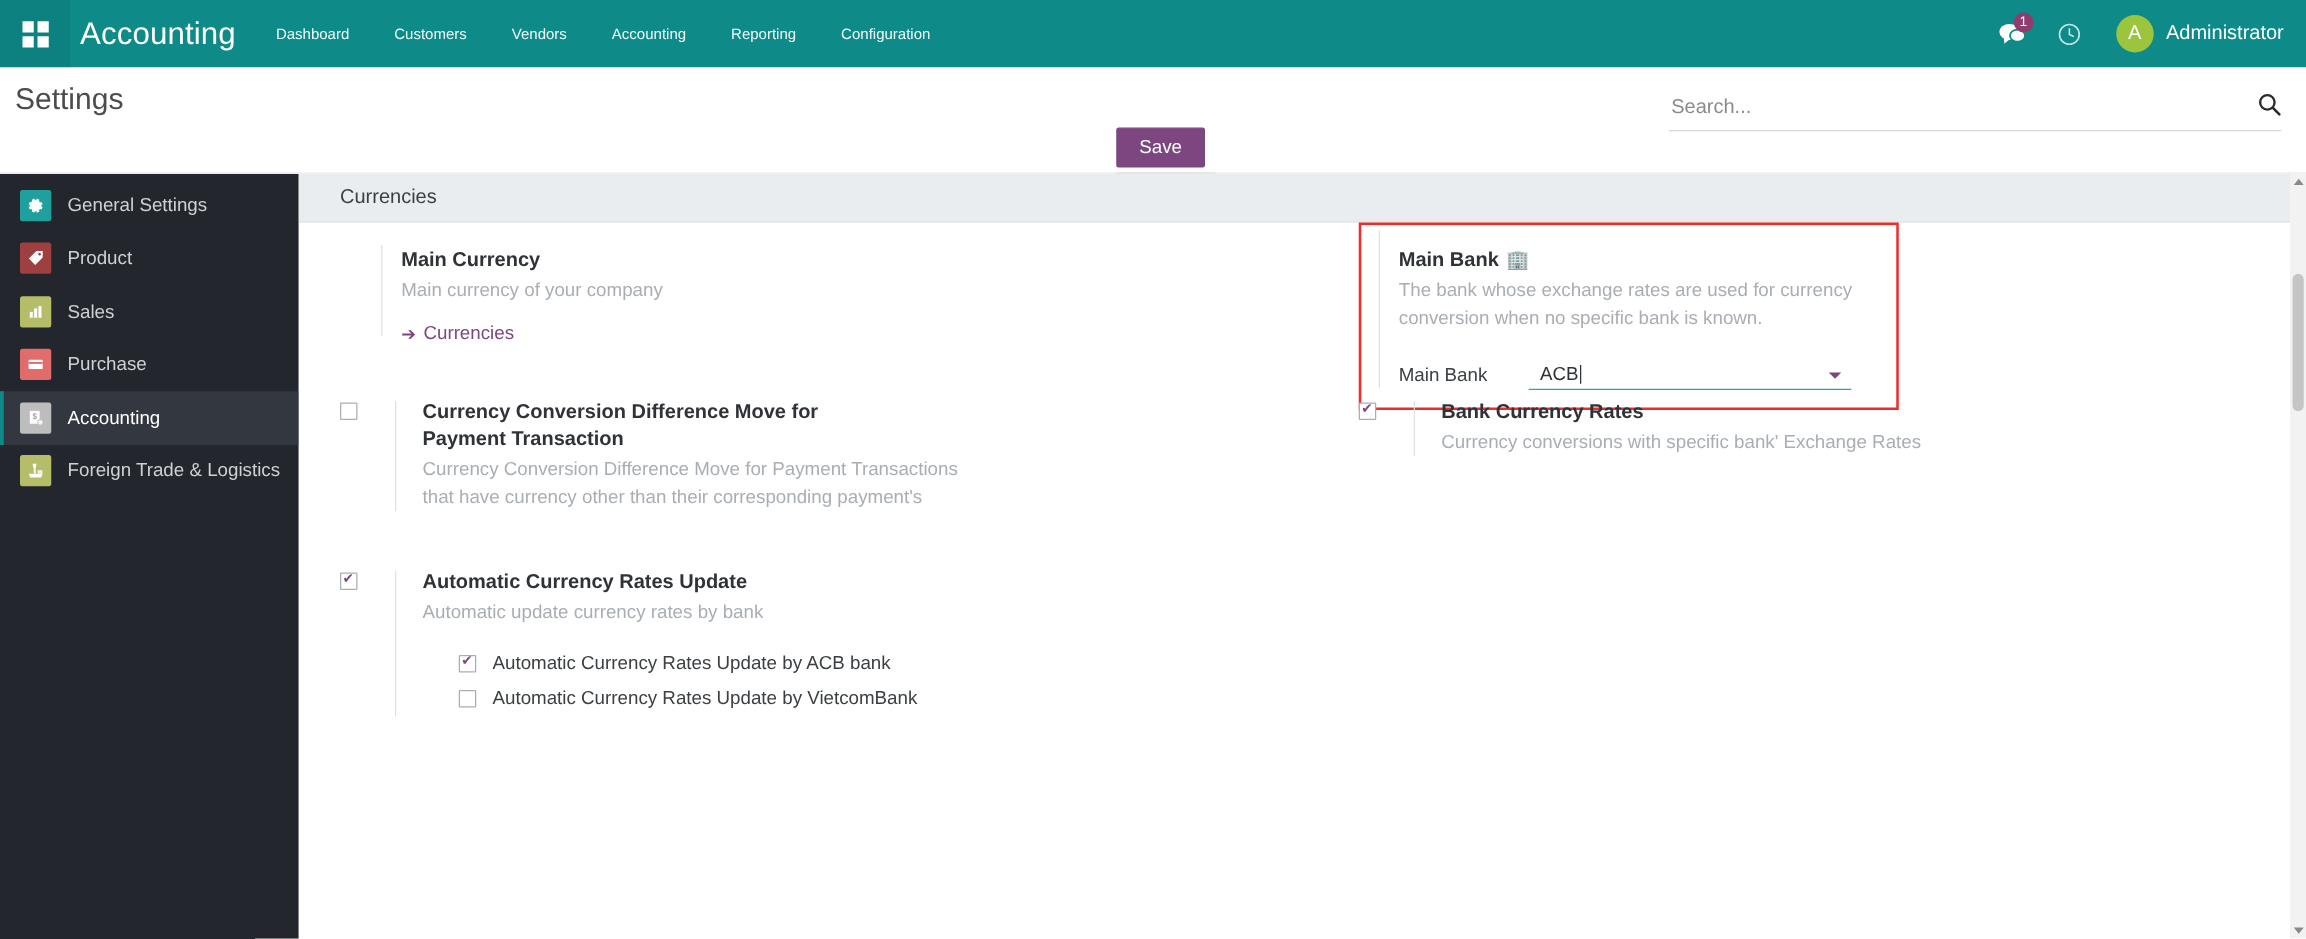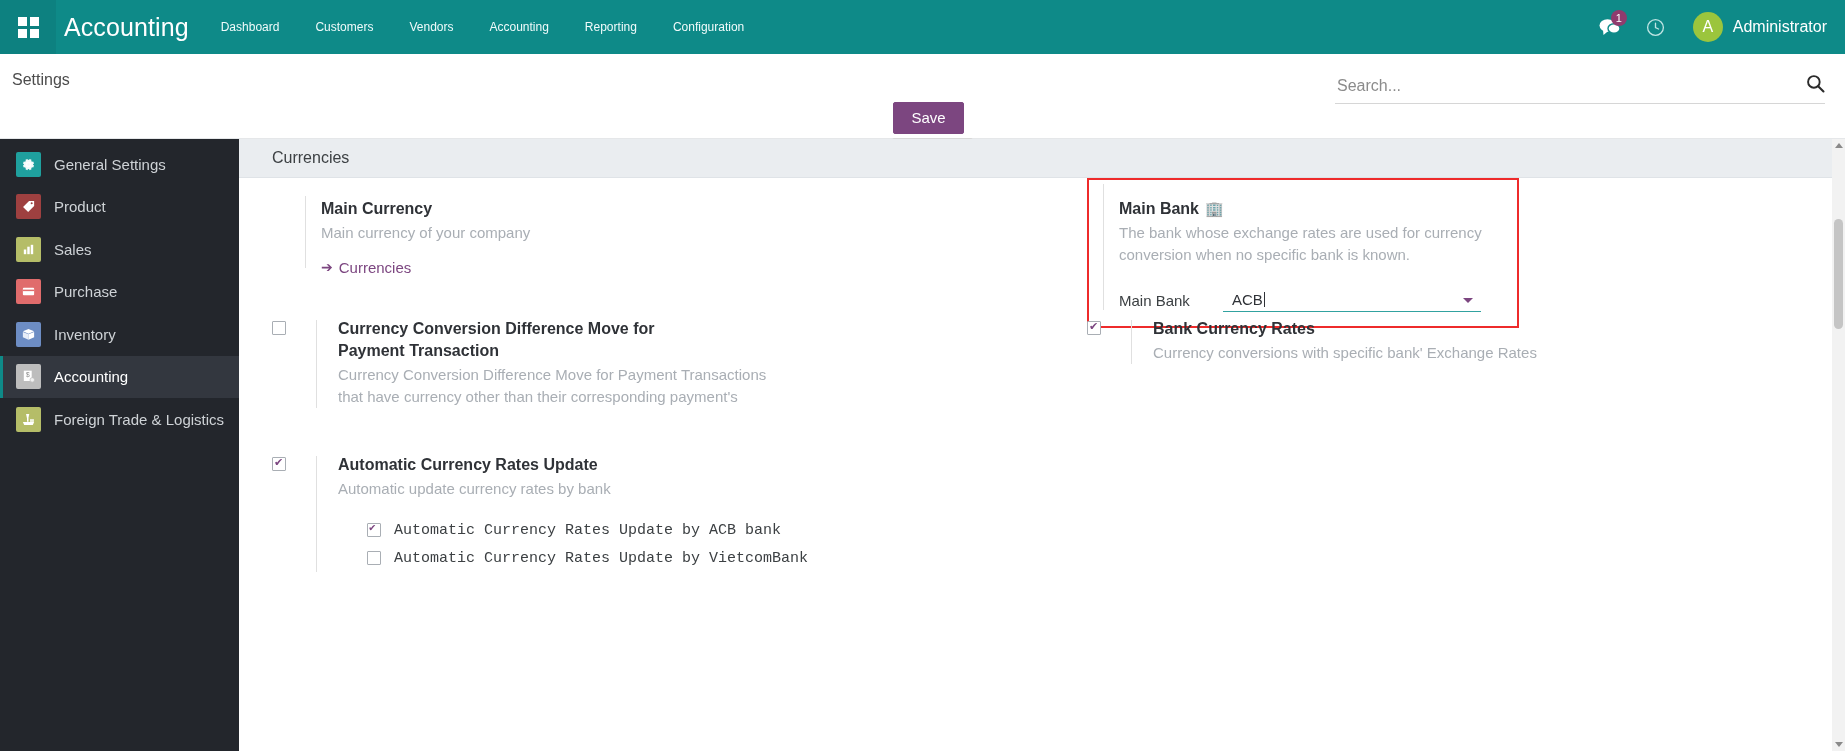--- a/index.html
+++ b/index.html
@@ -80,21 +80,21 @@
 
   
   .control-panel {
     background: #fff;
     border-bottom: 1px solid #e5e7e9;
     position: relative;
     padding: 0 0 0 12px;
     height: 85px;
   }
   .cp-title {
-    font-size: 16px;
+    font-size: 24px;
     color: #4c4c4c;
     padding-top: 12px;
     line-height: 28px;
   }
   .cp-buttons {
     display: flex;
     align-items: center;
     margin-top: 8px;
     gap: 4px;
     flex-direction: column;
@@ -343,21 +343,21 @@
     width: 1px; background: #e0e0e0;
   }
   .cb-title {
     font-size: 16px; font-weight: bold; color: #2f3237; line-height: 22px;
     max-width: 350px;
   }
   .cb-desc {
     font-size: 15px; color: #a9aeb4; line-height: 22px; margin-top: 2px;
     max-width: 430px;
   }
-  .sub-cb-list { margin-top: 16px; padding-left: 29px; font-family: Liberation Mono, monospace; }
+  .sub-cb-list { margin-top: 16px; padding-left: 29px; }
   .sub-cb {
     display: flex; align-items: center; gap: 13px;
     height: 28px;
   }
   .sub-cb .lbl { font-size: 15px; color: #3c4043; }
 
   
   .scroll-col {
     position: absolute;
     right: 0; top: 0;
@@ -482,30 +482,20 @@
     <div class="side-item">
       <span class="side-ico" style="background:#e06c6c">
         <svg width="15" height="15" viewBox="0 0 16 16">
             <rect x="2" y="4" width="12" height="8" rx="1" fill="#fff"></rect>
             <rect x="2" y="6" width="12" height="1.6" fill="#e06c6c"></rect>
           </svg>
       </span>
       <span class="side-label">Purchase</span>
     </div>
 
-    <div class="side-item">
-      <span class="side-ico" style="background:#6d8dc4">
-        <svg width="15" height="15" viewBox="0 0 16 16">
-            <path d="M8 2l6 2.6-6 2.6-6-2.6L8 2z" fill="#fff"></path>
-            <path d="M2 5.2l6 2.6v5.8l-6-2.6V5.2z" fill="#e8eef8"></path>
-            <path d="M14 5.2l-6 2.6v5.8l6-2.6V5.2z" fill="#ffffff"></path>
-          </svg>
-      </span>
-      <span class="side-label">Inventory</span>
-    </div>
 
     <div class="side-item active">
       <span class="side-ico" style="background:#bdbdbd">
         <svg width="15" height="15" viewBox="0 0 16 16">
             <rect x="3" y="1.8" width="8.4" height="11" fill="#fff"></rect>
             <text x="7.2" y="9" font-size="7" text-anchor="middle" fill="#8a8a8a" font-family="Liberation Sans, sans-serif">$</text>
             <circle cx="12" cy="11.6" r="2.4" fill="#f2f2f2" stroke="#bdbdbd" stroke-width=".8"></circle>
           </svg>
       </span>
       <span class="side-label">Accounting</span>

